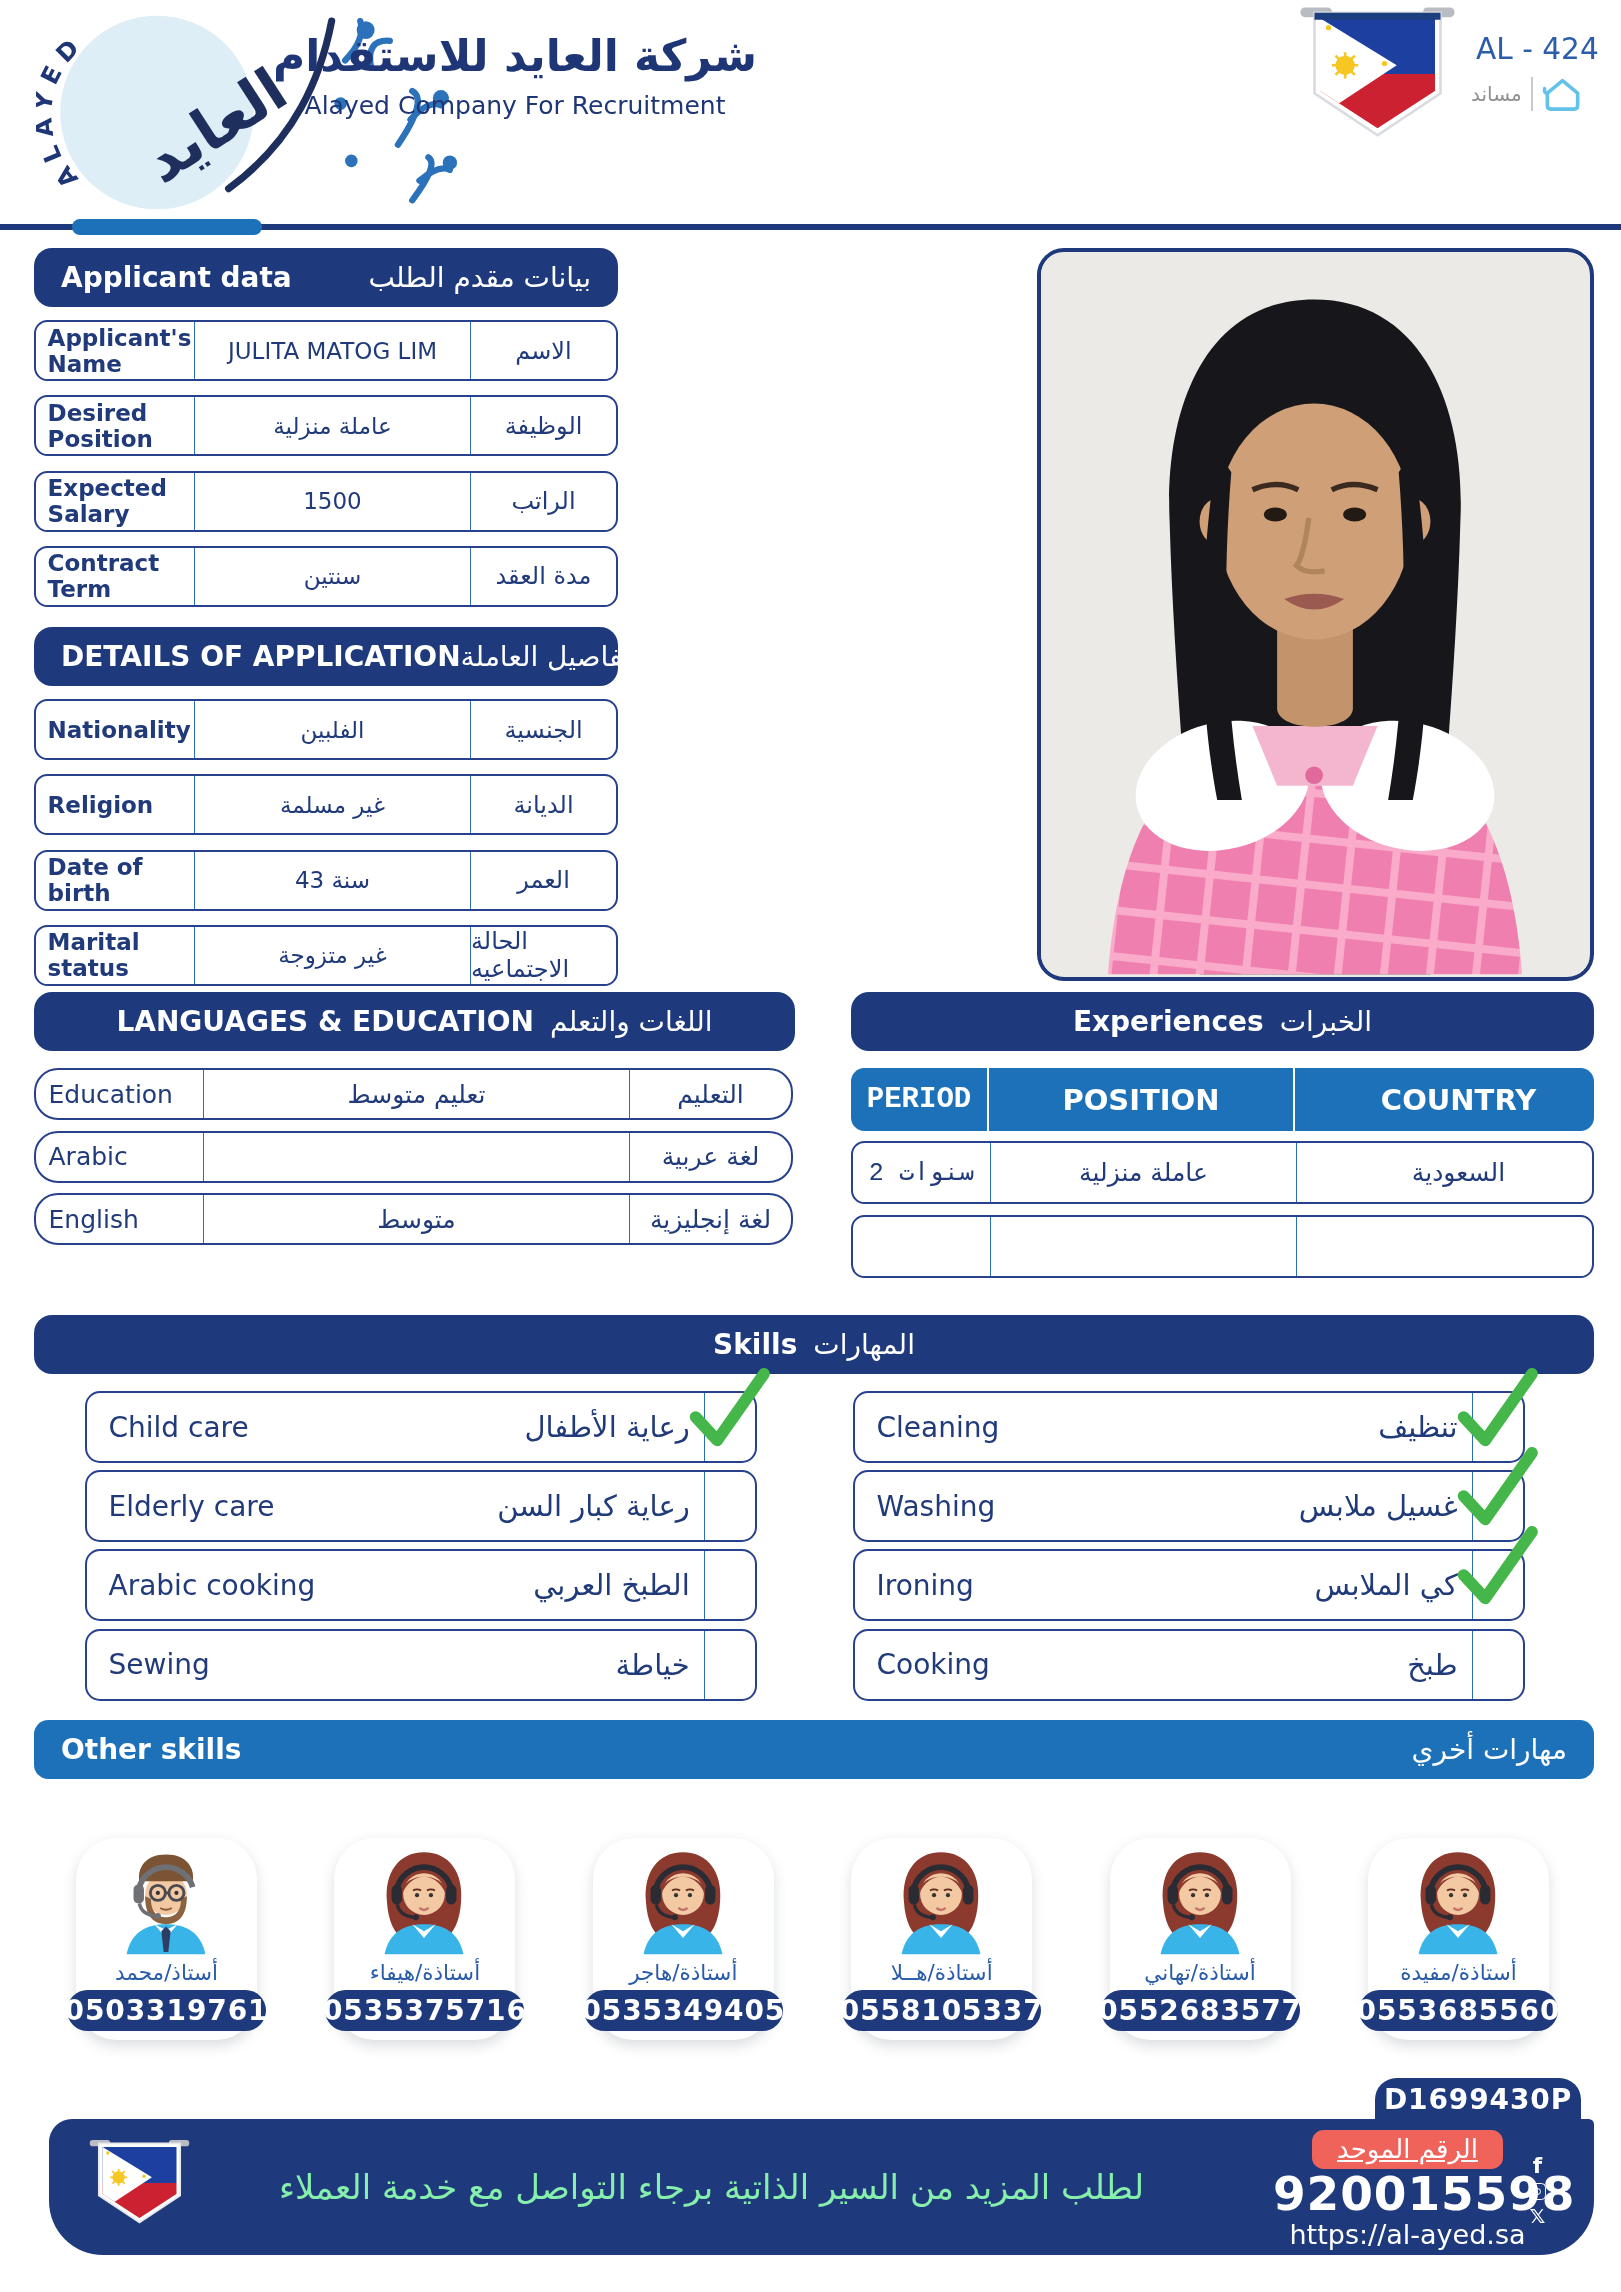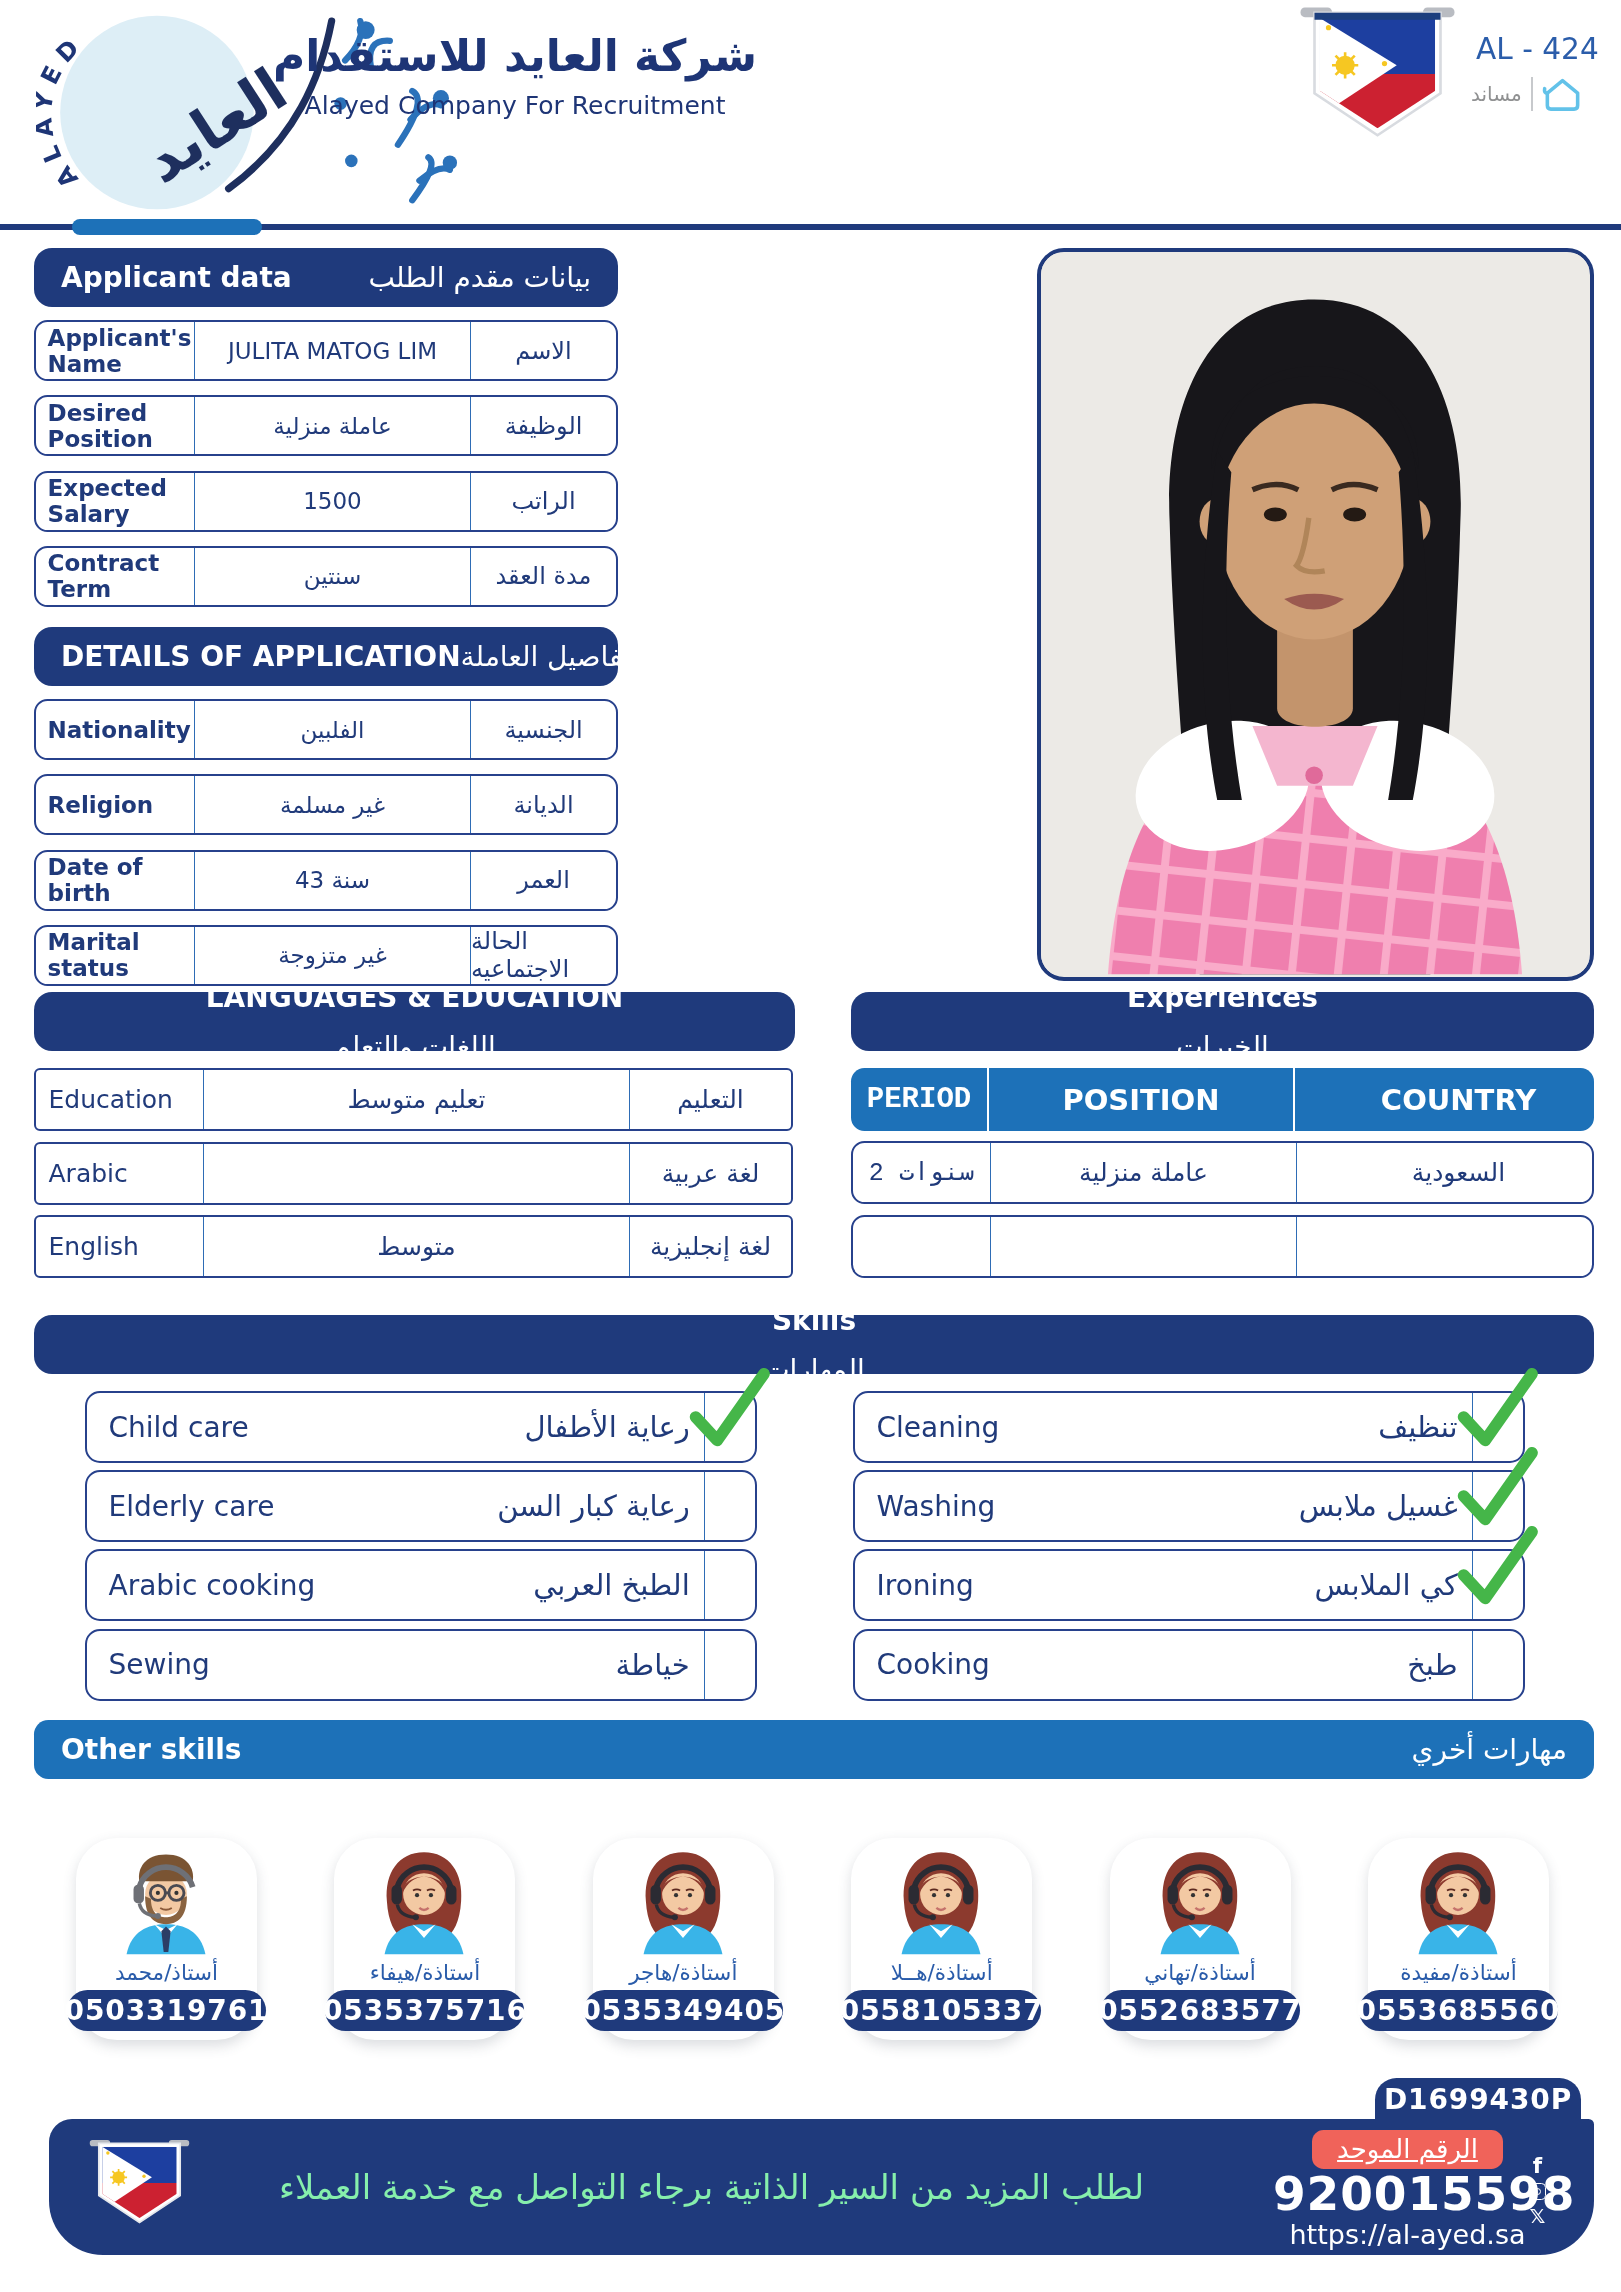--- a/index.html
+++ b/index.html
@@ -15,39 +15,39 @@
   .ref-code{position:absolute;left:1476px;top:32px;width:143px;font-size:29.6px;color:#2b5daa;}
   .musaned{position:absolute;left:1471px;top:75px;display:flex;align-items:center;gap:9px;}
   .musaned-text{font-size:20px;color:#8f9091;}
   .musaned-divider{width:1.8px;height:34px;background:#c7c9cc;}
   .sep-line{position:absolute;left:0;top:224px;width:1621px;height:6.3px;background:#1f3a7c;}
   .sep-pill{position:absolute;left:72px;top:219px;width:190px;height:16px;border-radius:9px;background:#1d71b8;}
   
   .section-bar{position:absolute;height:59px;background:#1f3a7c;border-radius:18px;
                display:flex;align-items:center;justify-content:space-between;
                padding:0 27px;box-sizing:border-box;color:#fff;}
-  .section-bar.center{justify-content:center;gap:16px;flex-direction:column;}
+  .section-bar.center{justify-content:center;gap:16px;}
   .bar-en{font-weight:bold;font-size:28px;white-space:nowrap;}
   .bar-ar{font-size:28px;white-space:nowrap;}
   .bar-blue{background:#1d71b8;border-radius:14.3px;}
   
   .rows-col{position:absolute;left:34px;width:584px;}
   .info-row{height:61px;margin-bottom:14.3px;border:2.7px solid #27418c;border-radius:13.4px;
             background:#fff;display:flex;box-sizing:border-box;overflow:hidden;}
   .c-label{width:159px;display:flex;align-items:center;padding-left:11.6px;box-sizing:border-box;
            font-weight:bold;font-size:23px;border-right:1.8px solid #2e6cb5;}
   .c-value{flex:1;display:flex;align-items:center;justify-content:center;
            font-size:23px;border-right:1.8px solid #2e6cb5;}
   .c-ar{width:145px;display:flex;align-items:center;justify-content:center;font-size:24px;}
   
   .photo-frame{position:absolute;left:1037px;top:248px;width:557px;height:733px;
                border:4.5px solid #1f3a7c;border-radius:27px;overflow:hidden;box-sizing:border-box;background:#eceae6;}
   
   .lang-col{position:absolute;left:34px;top:1068px;width:759px;}
-  .lang-row{height:63px;margin-bottom:10.7px;border:2.7px solid #27418c;border-radius:6px;
+  .lang-row{height:52px;margin-bottom:10.7px;border:2.7px solid #27418c;border-radius:24px;
             display:flex;box-sizing:border-box;overflow:hidden;background:#fff;}
   .l-label{width:168px;display:flex;align-items:center;padding-left:12.5px;box-sizing:border-box;
            font-size:25px;border-right:1.8px solid #2e6cb5;}
   .l-value{flex:1;display:flex;align-items:center;justify-content:center;font-size:25px;
            border-right:1.8px solid #2e6cb5;}
   .l-ar{width:161px;display:flex;align-items:center;justify-content:center;font-size:25px;}
   
   .exp-header{position:absolute;left:851px;top:1068px;width:743px;height:63px;background:#1d71b8;
               border-radius:13.4px;display:flex;overflow:hidden;color:#fff;}
   .exp-hcell{display:flex;align-items:center;justify-content:center;font-weight:bold;font-size:29px;

